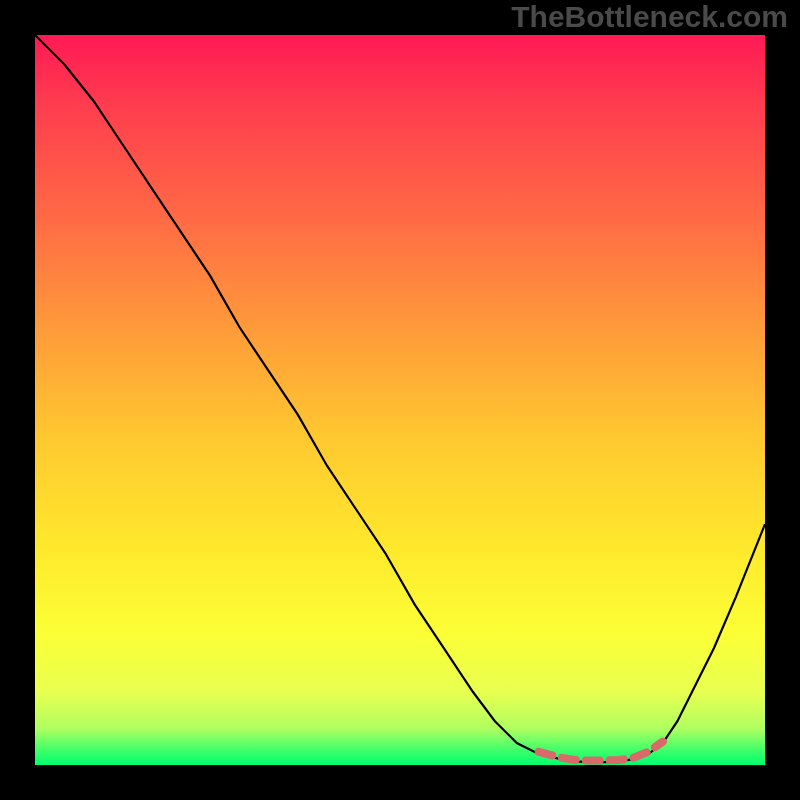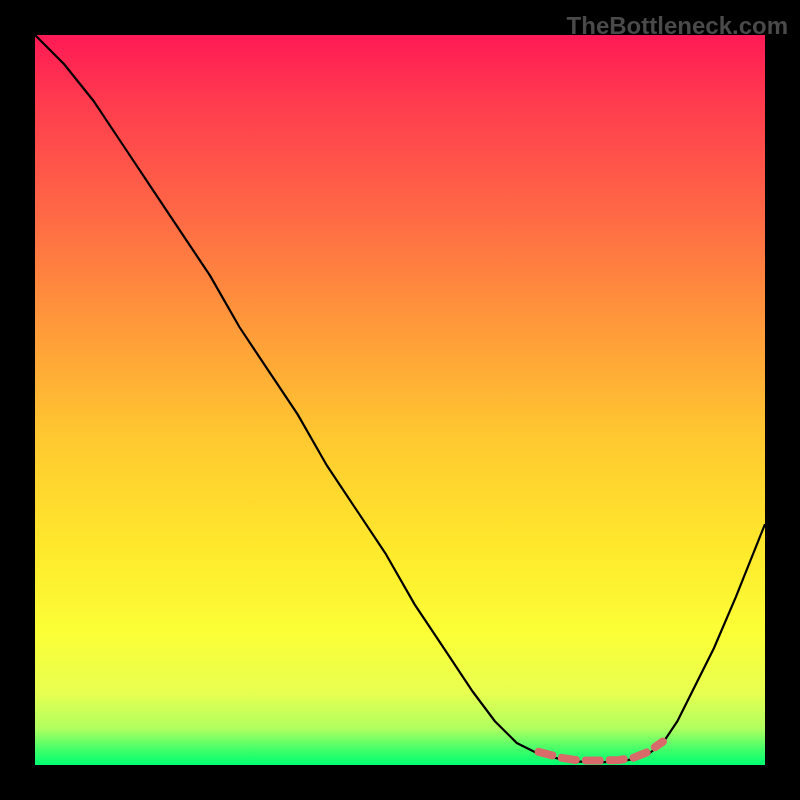--- a/index.html
+++ b/index.html
@@ -6,24 +6,24 @@
   body {
     width: 800px;
     height: 800px;
     background: #000;
     position: relative;
     font-family: Arial, sans-serif;
     overflow: hidden;
   }
   .attribution {
     position: absolute;
-    top: 12px;
+    top: 0;
     right: 12px;
     color: #4a4a4a;
-    font-size: 24px;
+    font-size: 30px;
     font-weight: bold;
     z-index: 10;
   }
   .plot-area {
     position: absolute;
     left: 35px;
     top: 35px;
     width: 730px;
     height: 730px;
   }

